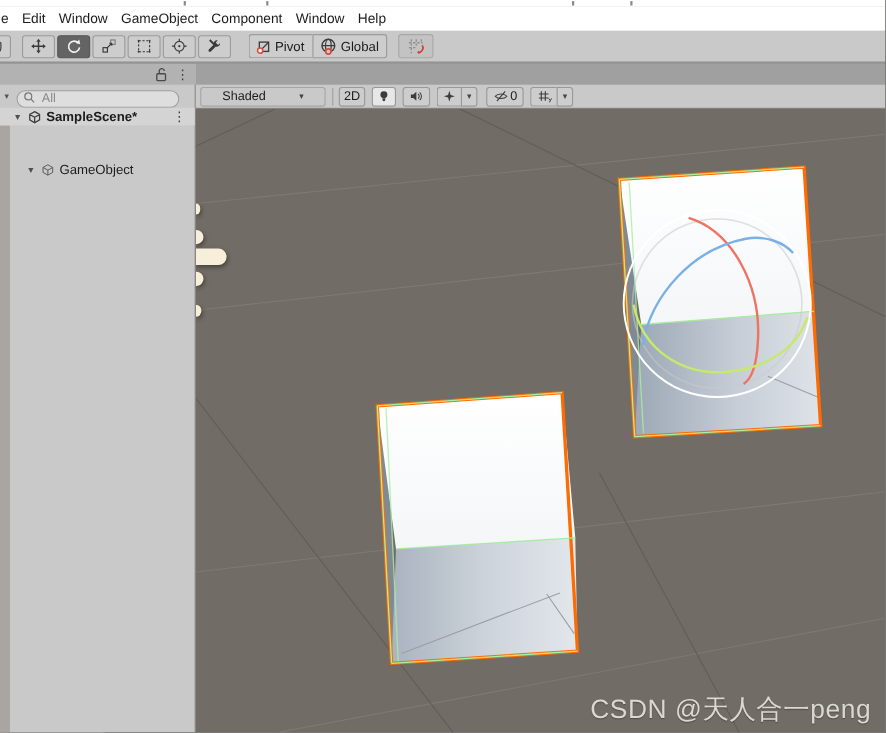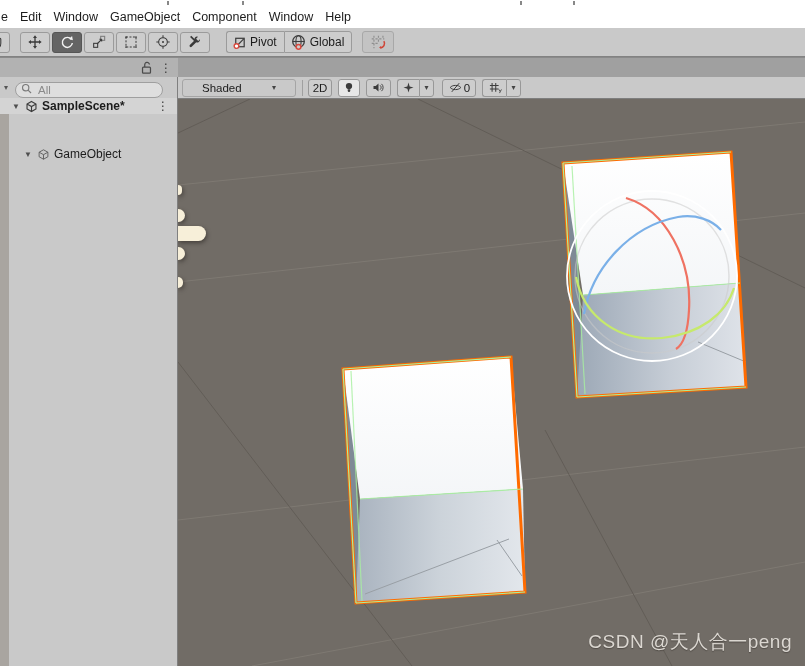--- a/index.html
+++ b/index.html
@@ -75,21 +75,21 @@
   .caret { font-size:8px; color:#444; line-height:1; }
   .vsep { width:1px; height:16px; background:#a0a0a0; margin-left:6px; flex:none; }
   .seg { display:flex; margin-left:6px; }
   .seg .svbtn { border-radius:0; }
   .seg .svbtn:first-child { border-radius:3px 0 0 3px; border-right:none; }
   .seg .svbtn:last-child { border-radius:0 3px 3px 0; width:15px; }
   .viewport { position:absolute; left:0; top:22px; width:627px; height:567px; background:#716c66; overflow:hidden; }
   .viewport svg.canvas { position:absolute; left:0; top:0; }
   .capsule { position:absolute; left:0; background:#f7efd9; border-radius:0 9px 9px 0;
              box-shadow:1px 2px 4px rgba(35,30,25,.55); }
-  .watermark { position:absolute; right:13px; top:530px; font-size:19px; color:#dbd7d1;
+  .watermark { position:absolute; right:13px; top:530px; font-size:24px; color:#dbd7d1;
                letter-spacing:.5px; text-shadow:0 1px 1px rgba(60,55,50,.6); }
   .hidden-count { font-size:11.5px; margin-left:1px; }
 </style>
 </head>
 <body>
 
 <div id="app">
 
   <div class="titlebar">
     <i style="left:167px"></i>

